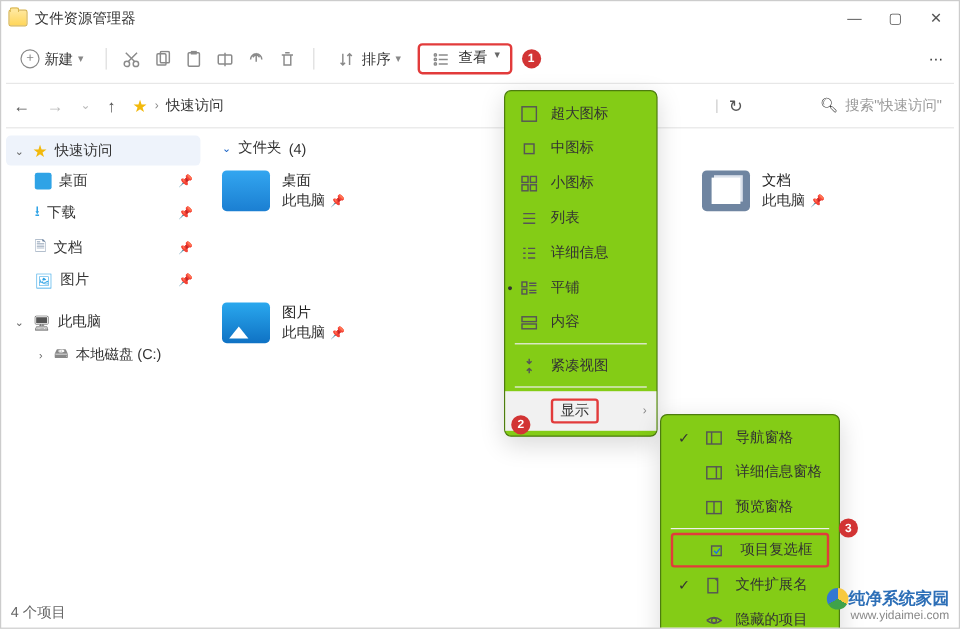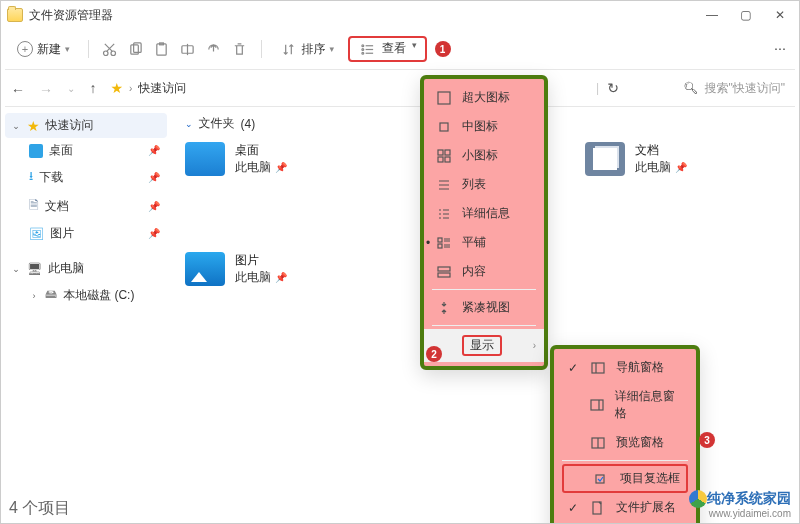--- a/index.html
+++ b/index.html
@@ -45,37 +45,37 @@
 .item{display:flex;align-items:center;gap:10px;width:180px;margin-bottom:16px}
 .big-ico{width:40px;height:34px;border-radius:4px;position:relative}
 .fi-desktop{background:linear-gradient(#33a6f0,#1b7fd2)}
 .fi-pics{background:linear-gradient(#2aa8ee,#0f72c4)}
 .fi-pics::after{content:"";position:absolute;left:6px;bottom:4px;width:0;height:0;border-left:8px solid transparent;border-right:8px solid transparent;border-bottom:10px solid #fff}
 .fi-docs{background:#6f85a1}
 .fi-docs::after{content:"";position:absolute;inset:6px 8px;background:#fff;box-shadow:2px -2px 0 #dbe2ec}
 .item-name{font-size:12px;color:#222}
 .item-sub{font-size:11px;color:#7b7b7b}
 .item-pin{font-size:10px;color:#999;margin-left:4px}
-.menu{position:absolute;background:#fca5a5;border:4px solid #4d7c0f;border-radius:6px;box-shadow:0 6px 20px rgba(0,0,0,.15);padding:4px 0}
+.menu{position:absolute;background:#84cc16;border:1px solid #4d7c0f;border-radius:6px;box-shadow:0 6px 20px rgba(0,0,0,.15);padding:4px 0}
 .menu1{left:419px;top:74px;width:128px}
 .menu-row{display:flex;align-items:center;gap:10px;padding:6px 12px;position:relative}
 .menu-row .mi{width:16px;height:14px;display:flex;align-items:center;justify-content:center}
 .menu-row .mi svg{width:14px;height:14px;stroke:#555;fill:none;stroke-width:1.2}
 .menu-row.dot::before{content:"•";position:absolute;left:2px;color:#333;font-size:12px}
 .menu-sep{height:1px;background:#eee;margin:3px 8px}
 .menu-row.show{position:relative}
 .menu-row.show .sub-chev{position:absolute;right:8px;color:#888;font-size:10px}
 .menu-row.show-hl{background:#f1f1f1}
 .show-box{border:2px solid #e23b3b;border-radius:3px;padding:0 6px}
 .menu2{left:549px;top:344px;width:150px}
 .menu-row .chk{width:14px;color:#333;font-size:12px;text-align:center}
 .menu-row.hl{border:2px solid #e23b3b;border-radius:3px;margin:0 8px;padding:4px 6px}
 .badge2{position:absolute;left:425px;top:345px}
 .badge3{position:absolute;left:698px;top:431px}
-.status{position:absolute;left:8px;bottom:4px;color:#666;font-size:16px}
+.status{position:absolute;left:8px;bottom:4px;color:#666;font-size:12px}
 .wm{position:absolute;right:8px;bottom:4px;text-align:right}
 .wm-logo{display:flex;align-items:center;gap:0;justify-content:flex-end}
 .wm-dot{width:18px;height:18px;border-radius:50%;background:conic-gradient(#f7c93f 0 120deg,#3fa24a 120deg 240deg,#3478d2 240deg 360deg)}
 .wm-txt{font-weight:bold;font-size:14px;color:#2d6fb7}
 .wm-url{font-size:10px;color:#888}
 </style>
 </head>
 <body>
 
 <div class="titlebar">

